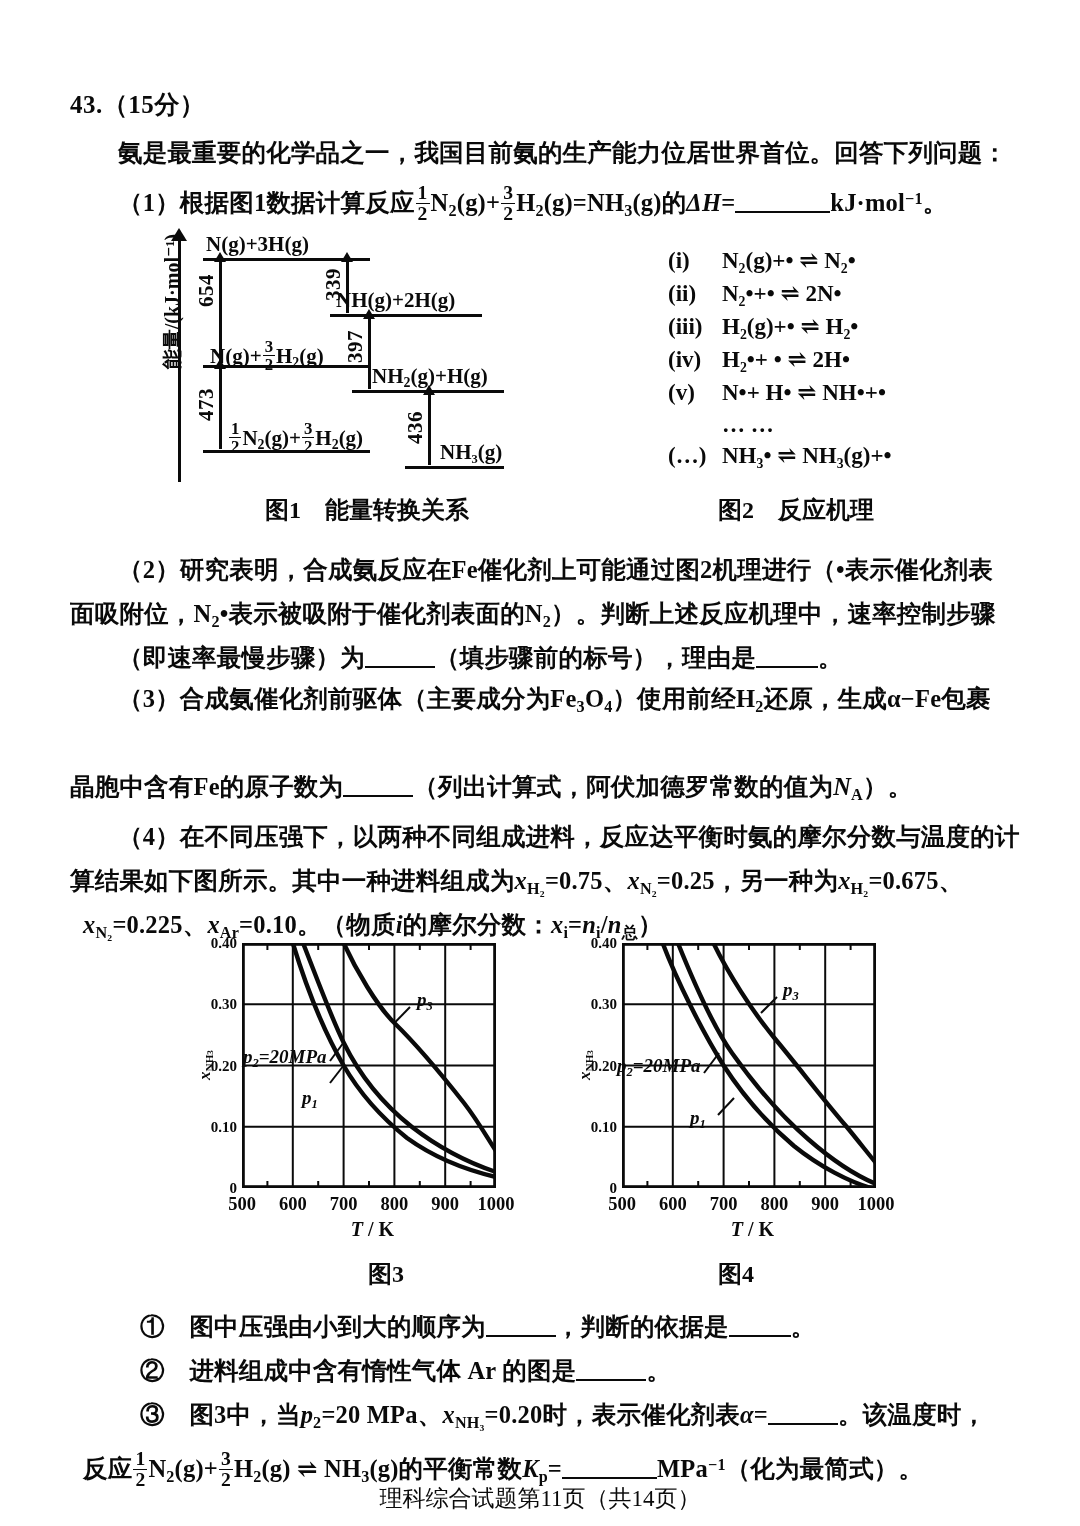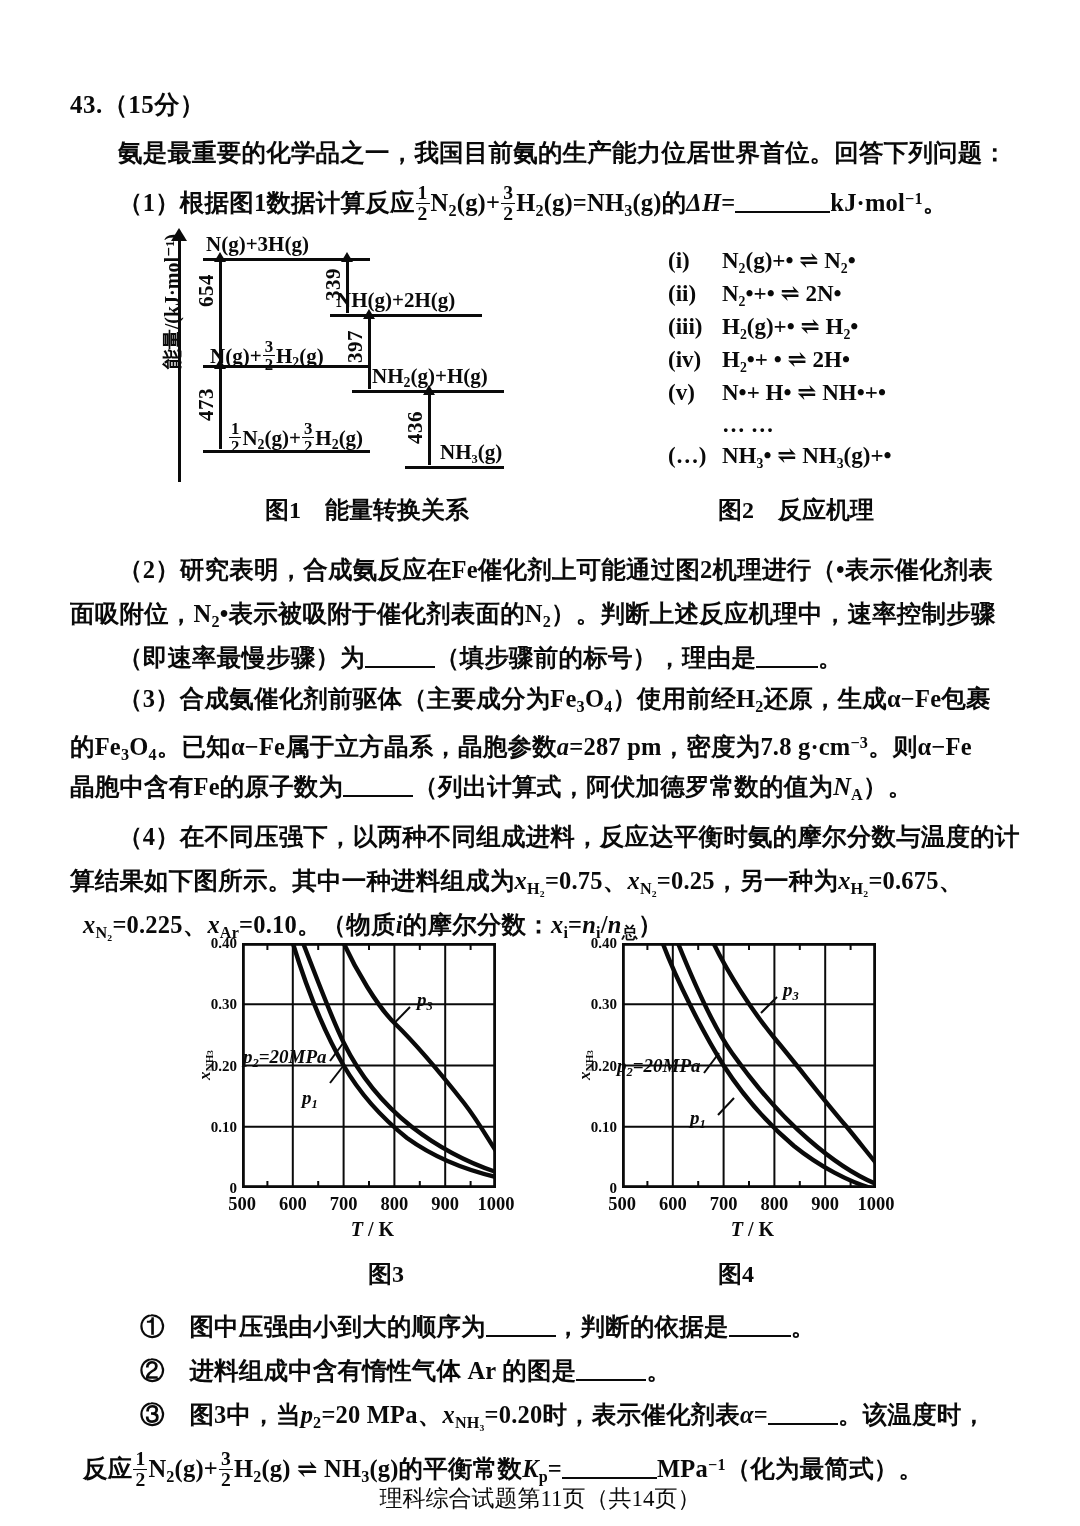--- a/index.html
+++ b/index.html
@@ -301,21 +301,20 @@
   </div>
 
   <div class="figcap cap1">图1　能量转换关系</div>
   <div class="figcap cap2">图2　反应机理</div>
 
   <div class="para p2l1">（2）研究表明，合成氨反应在Fe催化剂上可能通过图2机理进行（•表示催化剂表</div>
   <div class="para p2l2"><span>面吸附位，N</span><sub>2</sub><span>•表示被吸附于催化剂表面的N</span><sub>2</sub><span>）。判断上述反应机理中，速率控制步骤</span></div>
   <div class="para p2l3"><span>（即速率最慢步骤）为</span><span class="blank b70"></span><span>（填步骤前的标号），理由是</span><span class="blank b60"></span><span>。</span></div>
 
   <div class="para p3l1"><span>（3）合成氨催化剂前驱体（主要成分为Fe</span><sub>3</sub><span>O</span><sub>4</sub><span>）使用前经H</span><sub>2</sub><span>还原，生成α−Fe包裹</span></div>
-  <div class="para p3l2"><span>的Fe</span><sub>3</sub><span>O</span><sub>4</sub><span>。已知α−Fe属于立方晶系，晶胞参数</span><span class="it">a</span><span>=287 pm，密度为7.8 g·cm</span><sup>−3</sup><span>。则α−Fe</span></div>
   <div class="para p3l3"><span>晶胞中含有Fe的原子数为</span><span class="blank b70"></span><span>（列出计算式，阿伏加德罗常数的值为</span><span class="it">N</span><sub>A</sub><span>）。</span></div>
 
   <div class="para p4l1">（4）在不同压强下，以两种不同组成进料，反应达平衡时氨的摩尔分数与温度的计</div>
   <div class="para p4l2"><span>算结果如下图所示。其中一种进料组成为</span><span class="it">x</span><sub>H₂</sub><span>=0.75、</span><span class="it">x</span><sub>N₂</sub><span>=0.25，另一种为</span><span class="it">x</span><sub>H₂</sub><span>=0.675、</span></div>
   <div class="para p4l3"><span class="it">x</span><sub>N₂</sub><span>=0.225、</span><span class="it">x</span><sub>Ar</sub><span>=0.10。（物质</span><span class="it">i</span><span>的摩尔分数：</span><span class="it">x</span><sub>i</sub><span>=</span><span class="it">n</span><sub>i</sub><span>/</span><span class="it">n</span><sub>总</sub><span>）</span></div>
 
   <div class="plot left">
     <div class="ylab">
       <span class="it">x</span><sub>NH<span style="font-size:0.8em">3</span></sub>
     </div>

